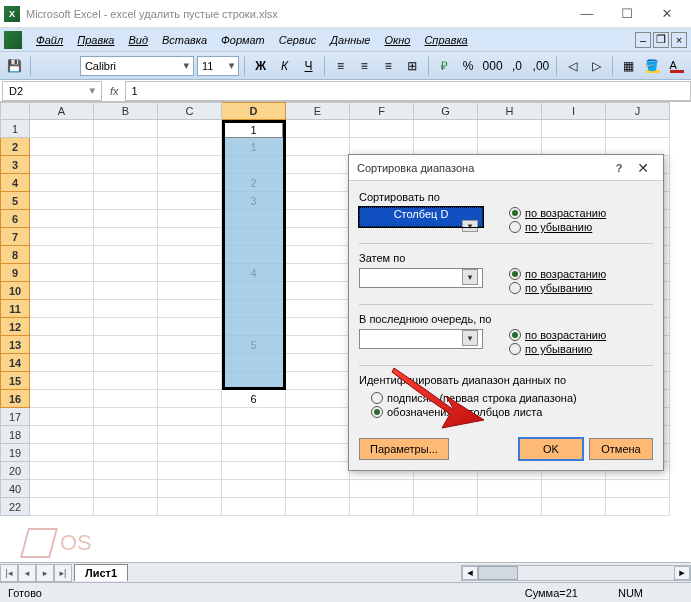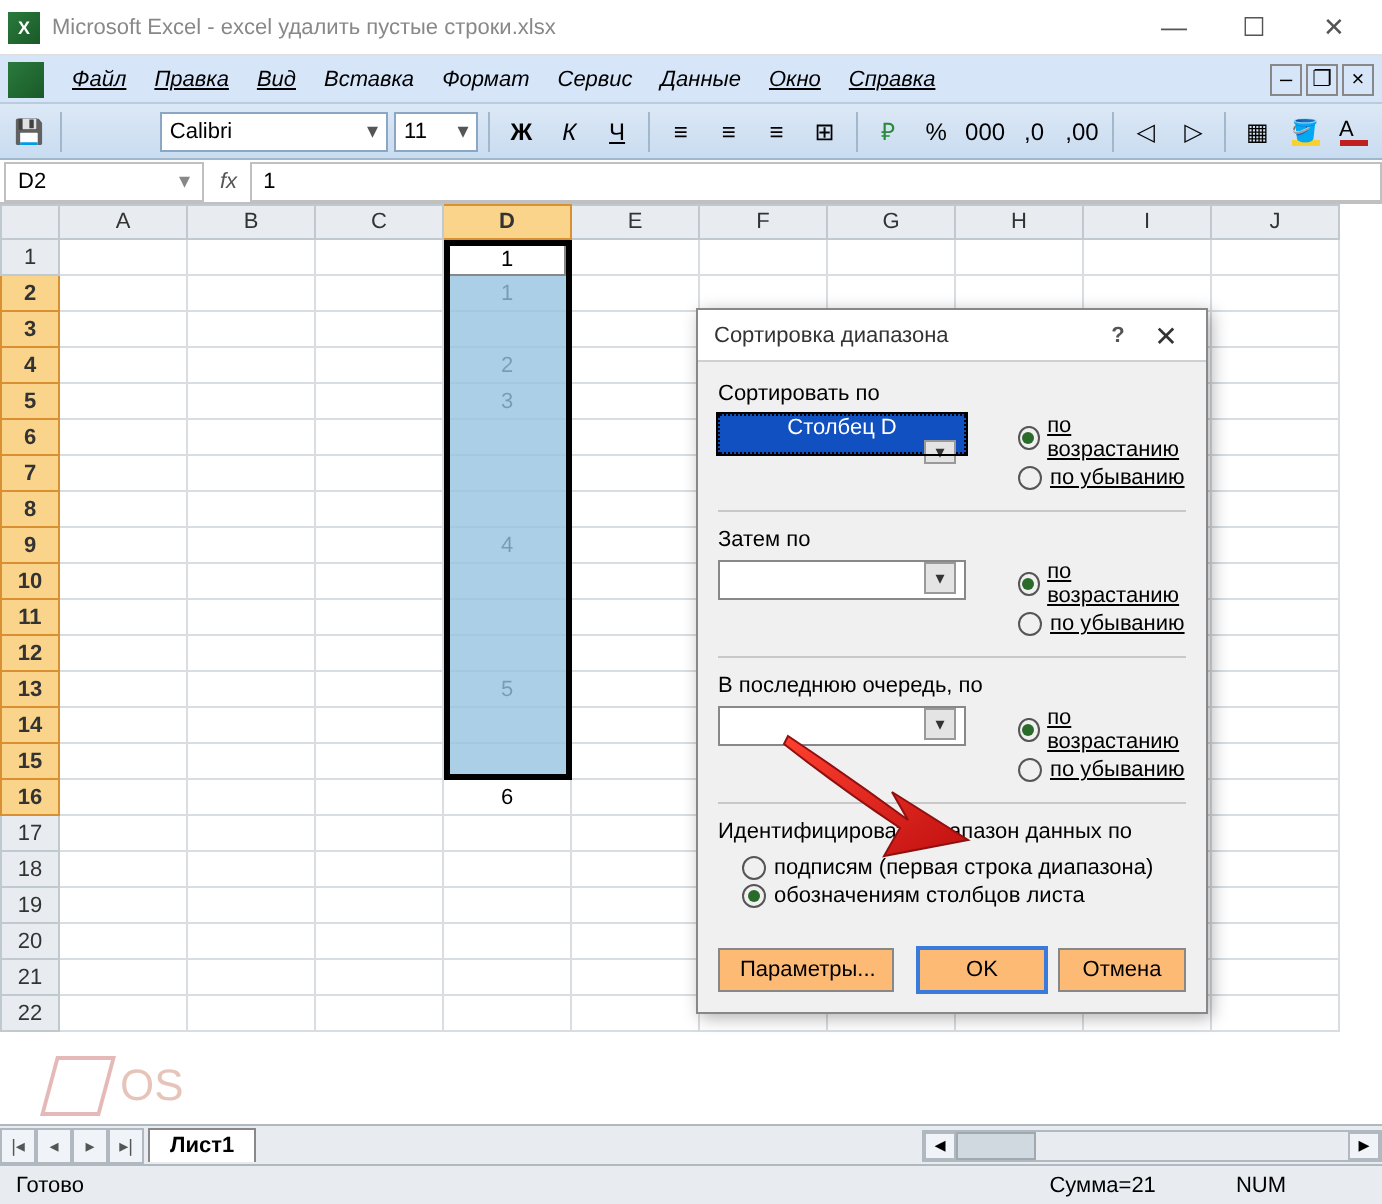--- a/index.html
+++ b/index.html
@@ -65,21 +65,21 @@
 .sheet-tabs .hscroll { margin-left: auto; width: 230px; height: 16px; background: #e8ecf0; border: 1px solid #b0b8c0; display:flex; }
 .sheet-tabs .hscroll .arr { width:16px; display:flex; align-items:center; justify-content:center; background:#f0f4f8; border:1px solid #b0b8c0;}
 .sheet-tabs .hscroll .thumb { width:40px; background:#d0d8e0; border:1px solid #a0a8b0;}
 .sheet-tabs .hscroll .track { flex:1;}
 
 .status-bar { position: absolute; bottom: 0; left: 0; right: 0; height: 20px; background: #e8ecf0; border-top: 1px solid #b0b8c0; display: flex; align-items: center; padding: 0 8px; }
 .status-bar .spacer { flex: 1; }
 .status-bar .cell-info { margin: 0 40px; }
 
 
-.dialog { position: absolute; left: 348px; top: 154px; width: 256px; background: #f0f0f0; border: 1px solid #888; box-shadow: 2px 2px 8px rgba(0,0,0,0.3); }
+.dialog { position: absolute; left: 348px; top: 154px; width: 316px; background: #f0f0f0; border: 1px solid #888; box-shadow: 2px 2px 8px rgba(0,0,0,0.3); }
 .dialog .dlg-title { height: 26px; background: #fff; display: flex; align-items: center; padding: 0 8px; border-bottom: 1px solid #d0d0d0; }
 .dialog .dlg-title .txt { flex: 1; color: #333; }
 .dialog .dlg-title .help { width: 24px; text-align: center; color: #555; font-weight: bold; }
 .dialog .dlg-title .close { width: 24px; text-align: center; color: #333; font-size: 14px; }
 .dialog .body { padding: 10px; }
 .dialog .row-group { display: flex; margin-bottom: 8px; justify-content: flex-end; }
 .dialog .left-col { width: 150px; }
 .dialog .left-col label { display: block; margin-bottom: 4px; color: #000; }
 .dialog .combo { width: 124px; height: 20px; background: #fff; border: 1px solid #888; display: flex; align-items: center; padding: 0 4px; flex-direction: column; }
 .dialog .combo.sel { background: #1050c0; color: #fff; border: 1px dotted #000; outline: 1px solid #000; }
@@ -215,21 +215,21 @@
       <div class="sel">11</div>
       <div class="sel">12</div>
       <div class="sel">13</div>
       <div class="sel">14</div>
       <div class="sel">15</div>
       <div class="sel">16</div>
       <div>17</div>
       <div>18</div>
       <div>19</div>
       <div>20</div>
-      <div>21</div>
+      <div>40</div>
       <div>22</div>
     </div>
   <div class="cells" id="cells">
       <div class="row">
         <div class="cell"></div>
         <div class="cell"></div>
         <div class="cell"></div>
         <div class="cell"></div>
         <div class="cell"></div>
         <div class="cell"></div>

